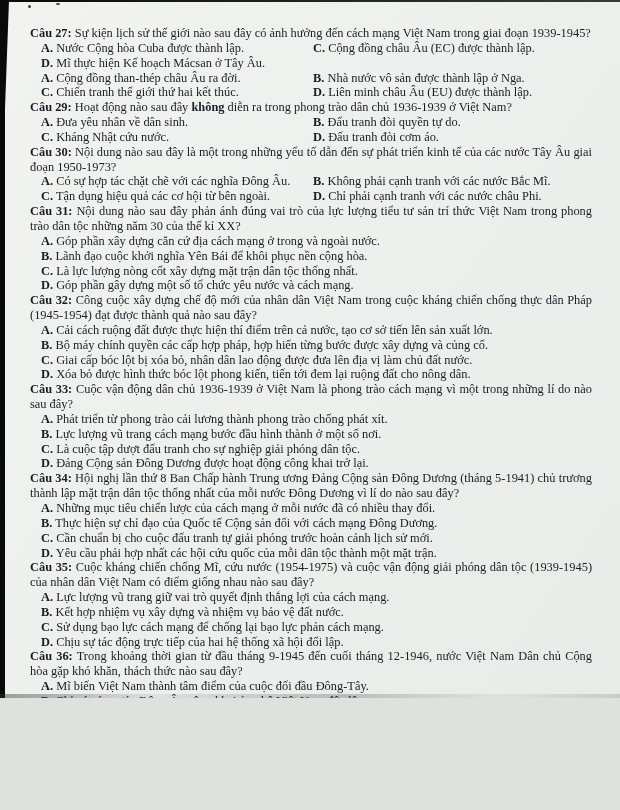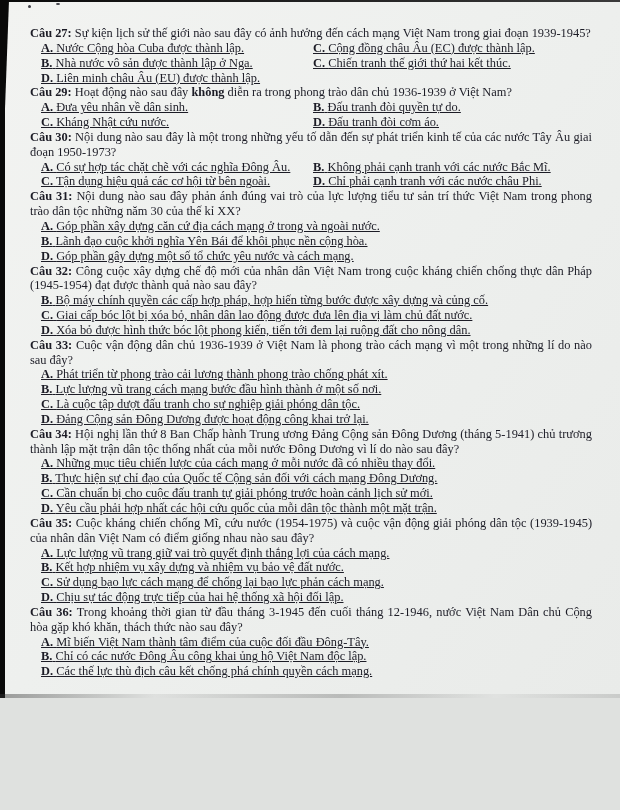--- a/index.html
+++ b/index.html
@@ -43,23 +43,22 @@
     font-size: 12.4px; line-height: 14.85px;
   }
   .question { margin: 0; }
   .stem { margin: 0; text-align: justify; }
   .qnum { font-weight: bold; }
   .stem b { font-weight: bold; }
   .options { margin-left: 11px; }
   .options.two {
     display: grid;
     grid-template-columns: 272px 1fr;
-    text-decoration: underline;
   }
-  .options.one .option { display: block; text-decoration: underline; }
+  .options.one .option { display: block; }
   .option b { font-weight: bold; }
 
   .footer {
     position: absolute; right: 38px; top: 780px;
     font-size: 12.6px; line-height: 14px; text-align: center;
   }
 </style>
 </head>
 <body>
 
@@ -70,25 +69,27 @@
   <div class="edge-bottom"></div>
   <div class="speck s1"></div>
   <div class="speck s2"></div>
 
   <div class="content" id="questions">
   <section class="question">
     <p class="stem"><b class="qnum">Câu 27:</b> <span class="stem-text">Sự kiện lịch sử thế giới nào sau đây có ảnh hưởng đến cách mạng Việt Nam trong giai đoạn 1939-1945?</span></p>
     <div class="options two">
           <div class="option"><b>A.</b> <span>Nước Cộng hòa Cuba được thành lập.</span></div>
           <div class="option"><b>C.</b> <span>Cộng đồng châu Âu (EC) được thành lập.</span></div>
+          <div class="option"><b>D.</b> <span>Mĩ thực hiện Kế hoạch Mácsan ở Tây Âu.</span></div>
         </div>
   </section>
 
   <section class="question">
     <div class="options two">
+          <div class="option"><b>A.</b> <span>Cộng đồng than-thép châu Âu ra đời.</span></div>
           <div class="option"><b>B.</b> <span>Nhà nước vô sản được thành lập ở Nga.</span></div>
           <div class="option"><b>C.</b> <span>Chiến tranh thế giới thứ hai kết thúc.</span></div>
           <div class="option"><b>D.</b> <span>Liên minh châu Âu (EU) được thành lập.</span></div>
         </div>
   </section>
 
   <section class="question">
     <p class="stem"><b class="qnum">Câu 29:</b> <span class="stem-text"><span>Hoạt động nào sau đây </span><b>không</b><span> diễn ra trong phong trào dân chủ 1936-1939 ở Việt Nam?</span></span></p>
     <div class="options two">
           <div class="option"><b>A.</b> <span>Đưa yêu nhân về dân sinh.</span></div>
@@ -106,27 +107,29 @@
           <div class="option"><b>C.</b> <span>Tận dụng hiệu quả các cơ hội từ bên ngoài.</span></div>
           <div class="option"><b>D.</b> <span>Chỉ phải cạnh tranh với các nước châu Phi.</span></div>
         </div>
   </section>
 
   <section class="question">
     <p class="stem"><b class="qnum">Câu 31:</b> <span class="stem-text">Nội dung nào sau đây phản ánh đúng vai trò của lực lượng tiểu tư sản trí thức Việt Nam trong phong trào dân tộc những năm 30 của thế kỉ XX?</span></p>
     <div class="options one">
           <div class="option"><b>A.</b> <span>Góp phần xây dựng căn cứ địa cách mạng ở trong và ngoài nước.</span></div>
           <div class="option"><b>B.</b> <span>Lãnh đạo cuộc khởi nghĩa Yên Bái để khôi phục nền cộng hòa.</span></div>
+          <div class="option"><b>C.</b> <span>Là lực lượng nòng cốt xây dựng mặt trận dân tộc thống nhất.</span></div>
           <div class="option"><b>D.</b> <span>Góp phần gây dựng một số tổ chức yêu nước và cách mạng.</span></div>
         </div>
   </section>
 
   <section class="question">
     <p class="stem"><b class="qnum">Câu 32:</b> <span class="stem-text">Công cuộc xây dựng chế độ mới của nhân dân Việt Nam trong cuộc kháng chiến chống thực dân Pháp (1945-1954) đạt được thành quả nào sau đây?</span></p>
     <div class="options one">
+          <div class="option"><b>A.</b> <span>Cải cách ruộng đất được thực hiện thí điểm trên cả nước, tạo cơ sở tiến lên sản xuất lớn.</span></div>
           <div class="option"><b>B.</b> <span>Bộ máy chính quyền các cấp hợp pháp, hợp hiến từng bước được xây dựng và củng cố.</span></div>
           <div class="option"><b>C.</b> <span>Giai cấp bóc lột bị xóa bỏ, nhân dân lao động được đưa lên địa vị làm chủ đất nước.</span></div>
           <div class="option"><b>D.</b> <span>Xóa bỏ được hình thức bóc lột phong kiến, tiến tới đem lại ruộng đất cho nông dân.</span></div>
         </div>
   </section>
 
   <section class="question">
     <p class="stem"><b class="qnum">Câu 33:</b> <span class="stem-text">Cuộc vận động dân chủ 1936-1939 ở Việt Nam là phong trào cách mạng vì một trong những lí do nào sau đây?</span></p>
     <div class="options one">
           <div class="option"><b>A.</b> <span>Phát triển từ phong trào cải lương thành phong trào chống phát xít.</span></div>
@@ -150,21 +153,21 @@
     <p class="stem"><b class="qnum">Câu 35:</b> <span class="stem-text">Cuộc kháng chiến chống Mĩ, cứu nước (1954-1975) và cuộc vận động giải phóng dân tộc (1939-1945) của nhân dân Việt Nam có điểm giống nhau nào sau đây?</span></p>
     <div class="options one">
           <div class="option"><b>A.</b> <span>Lực lượng vũ trang giữ vai trò quyết định thắng lợi của cách mạng.</span></div>
           <div class="option"><b>B.</b> <span>Kết hợp nhiệm vụ xây dựng và nhiệm vụ bảo vệ đất nước.</span></div>
           <div class="option"><b>C.</b> <span>Sử dụng bạo lực cách mạng để chống lại bạo lực phản cách mạng.</span></div>
           <div class="option"><b>D.</b> <span>Chịu sự tác động trực tiếp của hai hệ thống xã hội đối lập.</span></div>
         </div>
   </section>
 
   <section class="question">
-    <p class="stem"><b class="qnum">Câu 36:</b> <span class="stem-text">Trong khoảng thời gian từ đầu tháng 3-1945 đến cuối tháng 12-1946, nước Việt Nam Dân chủ Cộng hòa gặp khó khăn, thách thức nào sau đây?</span></p>
+    <p class="stem"><b class="qnum">Câu 36:</b> <span class="stem-text">Trong khoảng thời gian từ đầu tháng 9-1945 đến cuối tháng 12-1946, nước Việt Nam Dân chủ Cộng hòa gặp khó khăn, thách thức nào sau đây?</span></p>
     <div class="options one">
           <div class="option"><b>A.</b> <span>Mĩ biến Việt Nam thành tâm điểm của cuộc đối đầu Đông-Tây.</span></div>
           <div class="option"><b>B.</b> <span>Chỉ có các nước Đông Âu công khai ủng hộ Việt Nam độc lập.</span></div>
           <div class="option"><b>D.</b> <span>Các thế lực thù địch câu kết chống phá chính quyền cách mạng.</span></div>
         </div>
   </section>
 </div>
 
   <div class="footer">Trang 3/4</div>
 </div>

